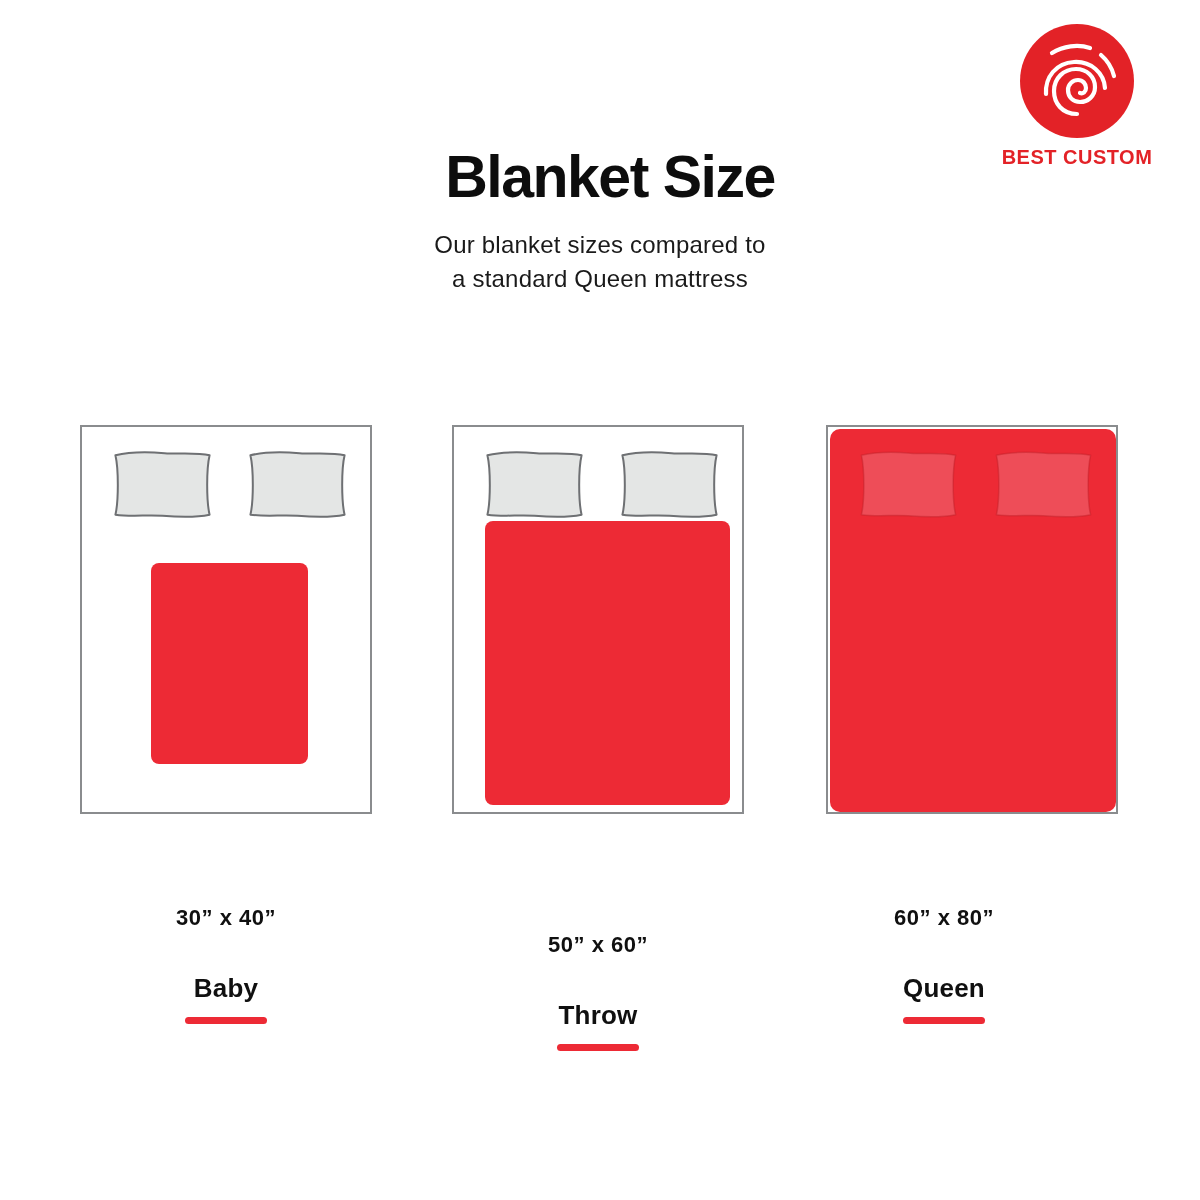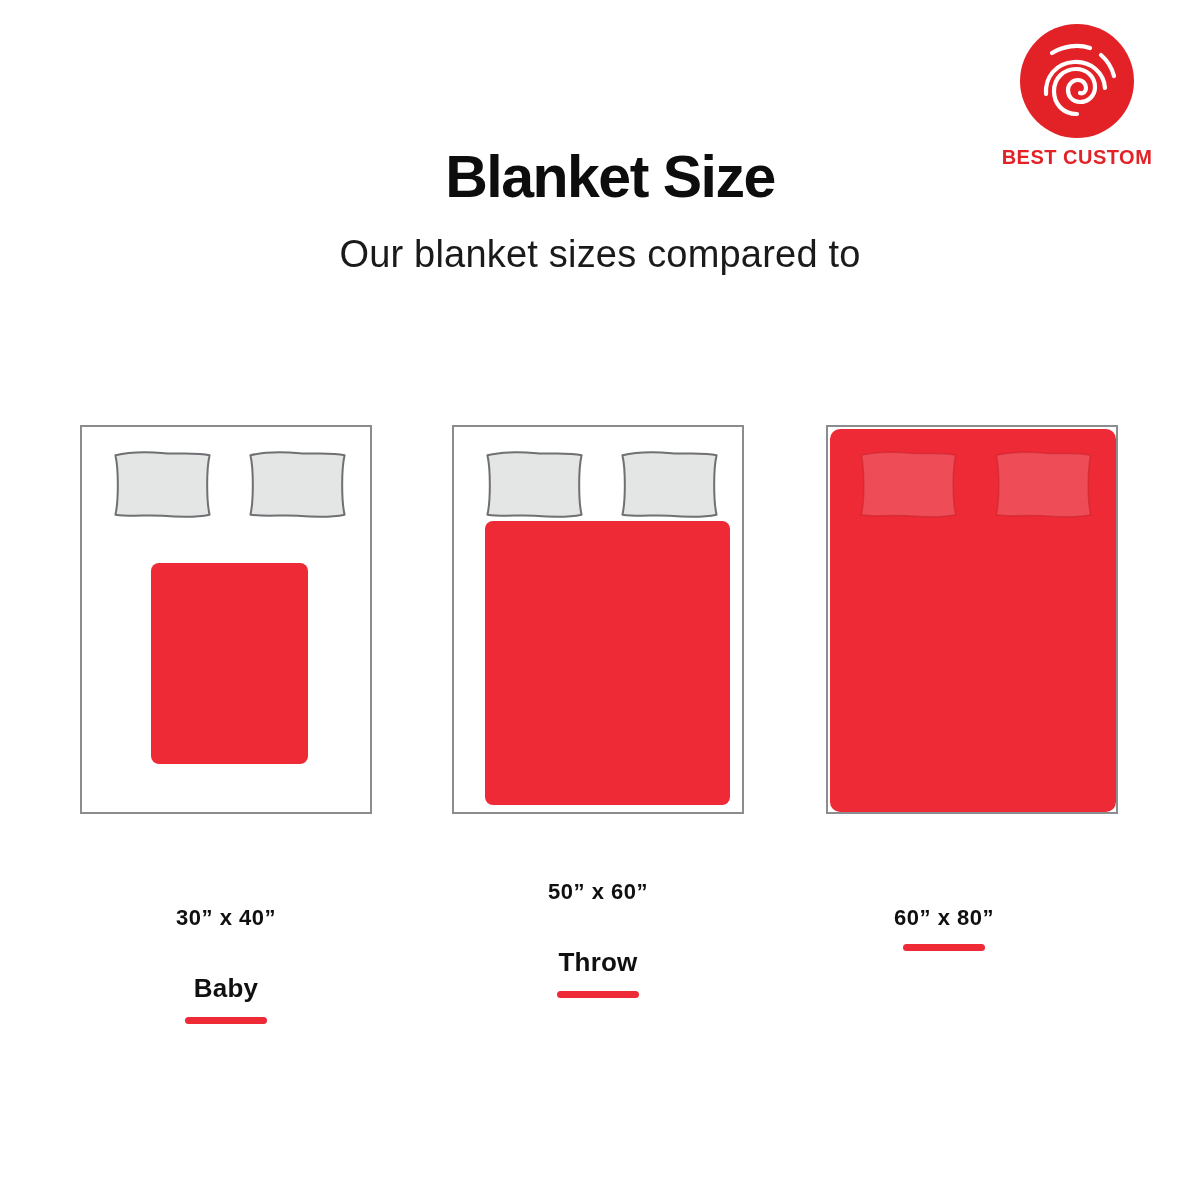--- a/index.html
+++ b/index.html
@@ -58,21 +58,21 @@
     letter-spacing: -1.5px;
     color: #0d0d0d;
     font-family: "Liberation Sans", sans-serif;
   }
   #subtitle {
     position: absolute;
     top: 228px;
     left: 0;
     width: 1200px;
     text-align: center;
-    font-size: 38px;
+    font-size: 24px;
     line-height: 1.42;
     font-weight: 400;
     color: #1a1a1a;
     letter-spacing: 0.2px;
     font-family: "Liberation Sans", sans-serif;
   }
   #subtitle .sub-line { display: block; }
 
   
   #beds {
@@ -151,20 +151,21 @@
         <path d="M34 31 C 45 24, 60 22, 72 26"></path>
         <path d="M83 33 C 90 39, 94 46, 96 54"></path>
       </g>
     </svg>
     <div id="brand-name">BEST CUSTOM</div>
   </div>
 
   <h1 id="title">Blanket Size</h1>
   <div id="subtitle">
     <span class="sub-line">Our blanket sizes compared to</span>
+    <span class="sub-line">a standard Queen mattress</span>
   </div>
 
   <div id="beds">
       <div class="bed-col" style="left: 80px; top: 0px;">
         <div class="bed-frame" style="width: 292px; height: 389px; border-color: rgb(138, 140, 142);">
           <div class="pillow" style="left: 27px; top: 23px; width: 107px; height: 70px;"><svg viewBox="0 0 100 66" width="107" height="70" preserveAspectRatio="none">
               <path d="M6 5 C 22 1, 40 2, 52 3 C 66 4, 82 2, 94 5 C 91 18, 91 48, 94 61 C 80 64, 62 63, 50 62 C 36 61, 20 63, 6 61 C 9 48, 9 18, 6 5 Z" fill="#E4E6E5" stroke="#6E7073" stroke-width="2" stroke-linejoin="round" vector-effect="non-scaling-stroke"></path>
             </svg></div>
           <div class="pillow" style="left: 162px; top: 23px; width: 107px; height: 70px;"><svg viewBox="0 0 100 66" width="107" height="70" preserveAspectRatio="none">
               <path d="M6 5 C 22 1, 40 2, 52 3 C 66 4, 82 2, 94 5 C 91 18, 91 48, 94 61 C 80 64, 62 63, 50 62 C 36 61, 20 63, 6 61 C 9 48, 9 18, 6 5 Z" fill="#E4E6E5" stroke="#6E7073" stroke-width="2" stroke-linejoin="round" vector-effect="non-scaling-stroke"></path>
@@ -201,24 +202,25 @@
         </div>
       </div>
     </div>
 
   <div id="labels">
       <div class="label-col" style="top: 905px; left: 46px; width: 360px;">
         <div class="dim-text">30” x 40”</div>
         <div class="name-text">Baby</div>
         <div class="rule" style="background: rgb(237, 42, 53);"></div>
       </div>
-      <div class="label-col" style="top: 879px; left: 418px; width: 360px;">
+      <div class="label-col" style="top: 932px; left: 418px; width: 360px;">
         <div class="dim-text">50” x 60”</div>
         <div class="name-text">Throw</div>
         <div class="rule" style="background: rgb(237, 42, 53);"></div>
       </div>
       <div class="label-col" style="top: 905px; left: 764px; width: 360px;">
         <div class="dim-text">60” x 80”</div>
+        <div class="name-text">Queen</div>
         <div class="rule" style="background: rgb(237, 42, 53);"></div>
       </div>
     </div>
 
 </div>
 
 </body></html>

